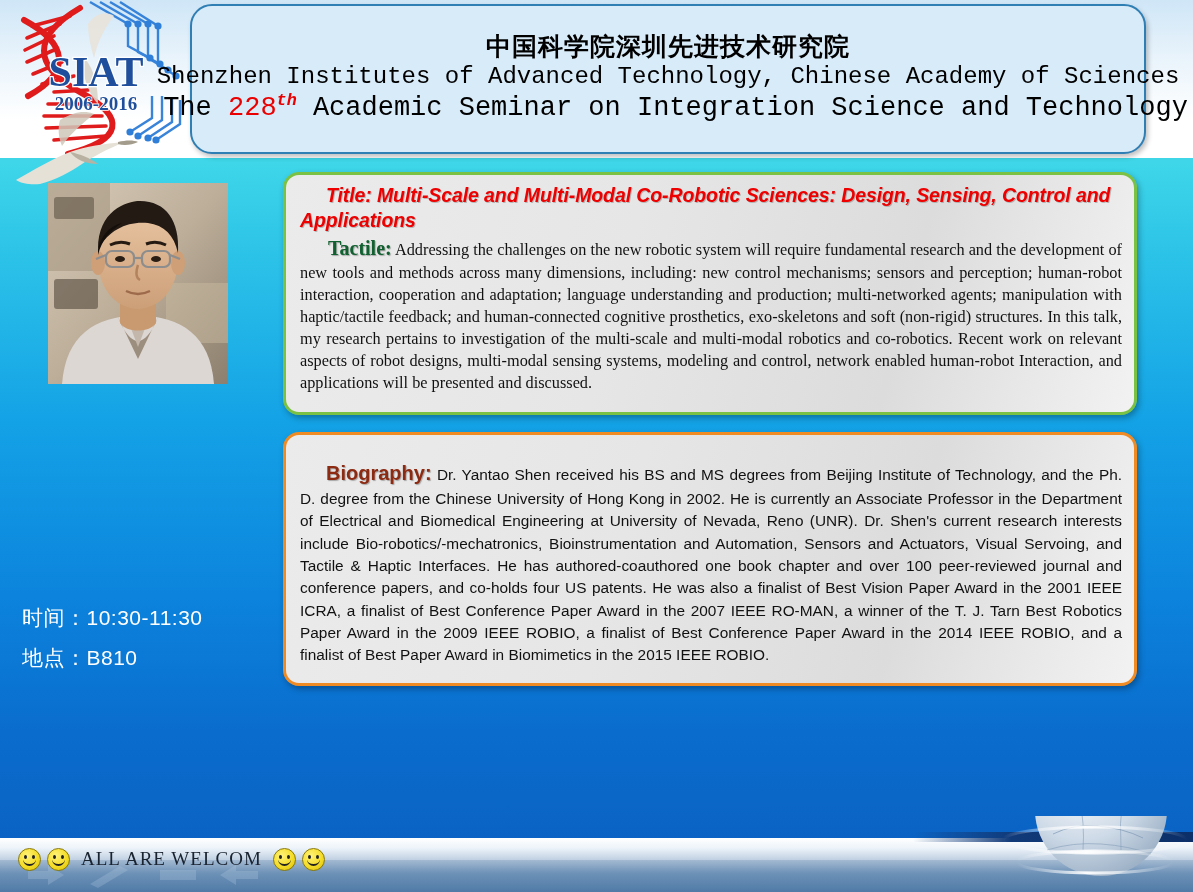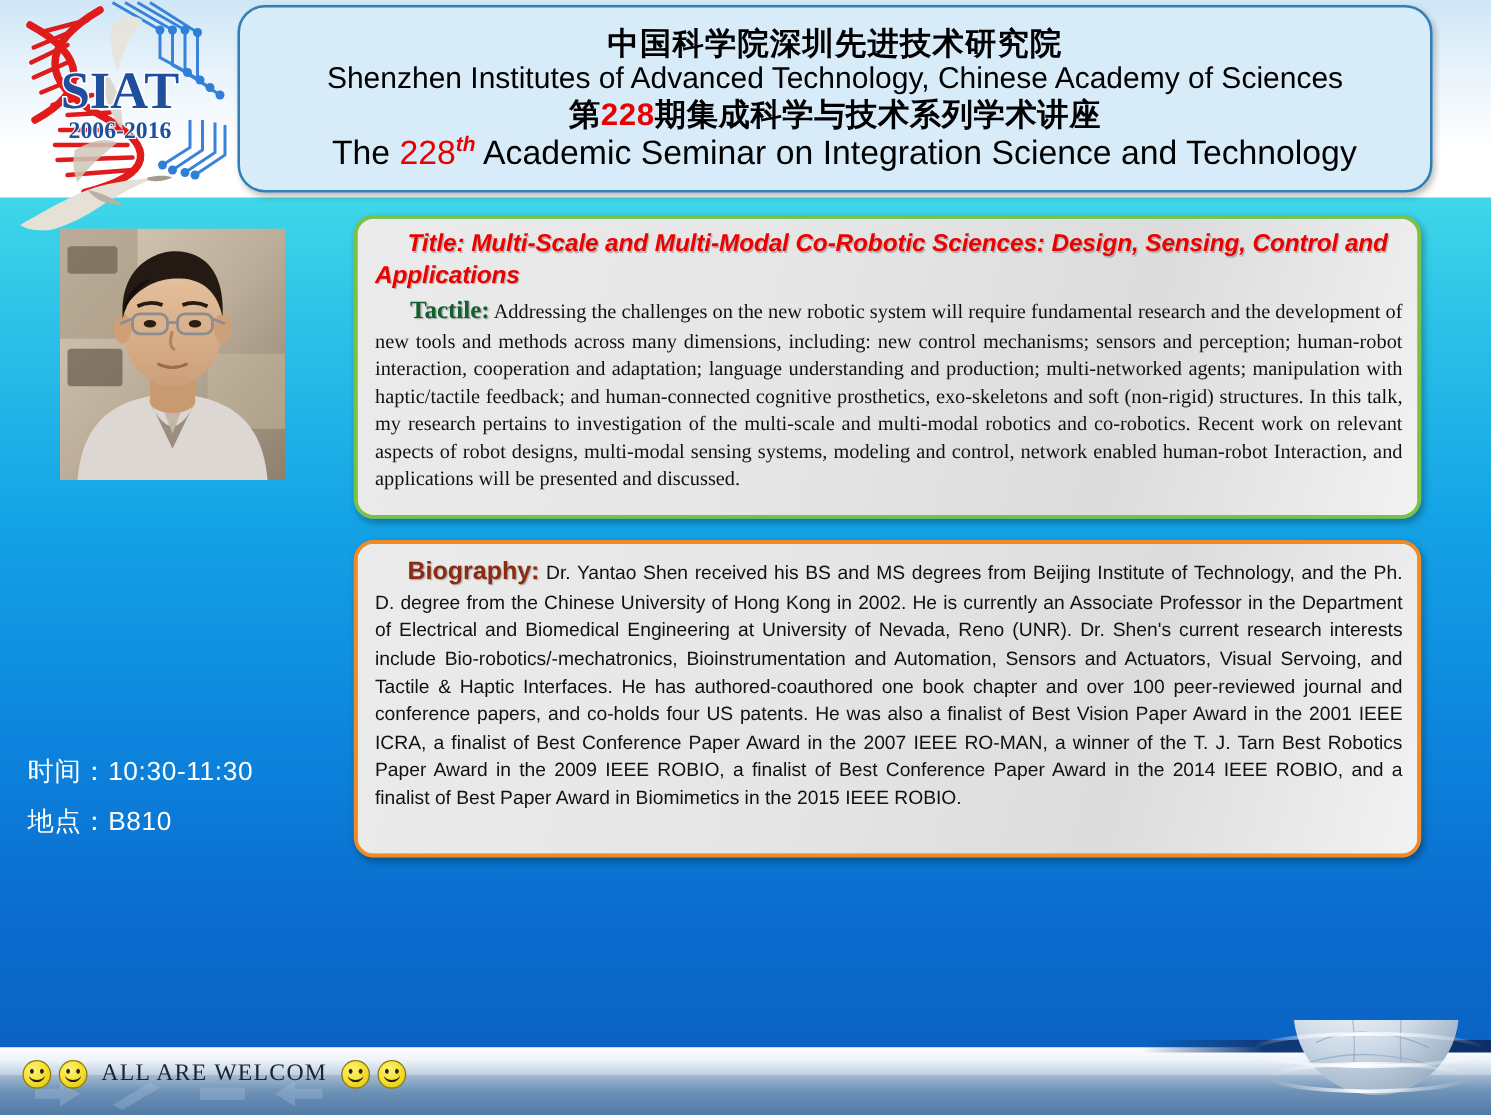--- a/index.html
+++ b/index.html
@@ -46,20 +46,21 @@
 
   
   .header-box{
     position:absolute;left:190px;top:4px;width:952px;height:146px;
     background:#d8ebf8;
     border:2px solid #2f7fb5;
     border-radius:22px;
     box-shadow:2px 3px 5px rgba(0,0,0,.25);
     display:flex;flex-direction:column;align-items:center;justify-content:center;
     gap:1px;
+    font-family:Liberation Mono, monospace;
   }
   .hl{color:#000;line-height:1.12;text-align:center;white-space:nowrap;}
   .hl.cn1{font-size:25px;font-weight:600;letter-spacing:1px;}
   .hl.en1{font-size:24px;font-weight:400;}
   .hl.cn2{font-size:25px;font-weight:600;letter-spacing:.5px;}
   .hl.en2{font-size:27px;font-weight:400;margin-left:15px;}
   .num-red{color:#ea0000;}
   .sup{font-size:.62em;vertical-align:super;font-style:italic;font-weight:bold;}
 
   
@@ -121,21 +122,21 @@
     margin-top:1px;
   }
   .lbl-bio{
     color:#8c2a12;font-weight:bold;font-size:20px;
     text-shadow:1px 1px 1px rgba(110,110,110,.55);
   }
   .bio-body{
     font-family:"Liberation Sans", sans-serif;
     font-size:15.4px;line-height:1.45;color:#111;
     text-align:justify;text-justify:inter-word;
-    text-indent:26px;margin-top:0;
+    text-indent:26px;margin-top:16px;
   }
   .org-title{font-size:22px;font-weight:bold;color:#000;line-height:1.2;}
   .org-line{font-size:17px;color:#000;line-height:1.32;letter-spacing:-.1px;}
 
   
   .welcome{
     position:absolute;left:18px;top:848px;height:28px;
     display:flex;align-items:flex-start;gap:6px;
     font-family:"Liberation Serif", serif;
     font-size:19px;letter-spacing:1px;color:#1a2330;
@@ -263,23 +264,20 @@
     <svg width="130" height="50" viewBox="0 0 130 50">
       <path d="M6 44 C24 34 40 24 60 16 C76 10 94 8 114 6 C96 14 84 20 72 28 C60 36 46 44 30 48 C22 49 12 48 6 44 Z" fill="#e6e1d6"></path>
       <path d="M60 16 C70 18 80 22 88 28 C76 28 66 24 60 16 Z" fill="#b9b2a3"></path>
       <path d="M108 6 C116 4 124 4 128 6 C122 9 114 10 108 8 Z" fill="#a39b8b"></path>
     </svg>
   </div>
 
   <div class="header-box">
     <div class="hl cn1">中国科学院深圳先进技术研究院</div>
     <div class="hl en1">Shenzhen Institutes of Advanced Technology, Chinese Academy of Sciences</div>
-    <div class="hl cn2">
-      <span>第</span><span class="num-red">228</span><span>期集成科学与技术系列学术讲座</span>
-    </div>
     <div class="hl en2">
       <span>The </span><span class="num-red">228</span><span class="num-red sup">th</span><span> Academic Seminar on Integration Science and Technology</span>
     </div>
   </div>
 
   <div class="photo">
     <svg width="180" height="201" viewBox="0 0 180 201">
       <defs>
         <linearGradient id="bgph" x1="0" y1="0" x2="1" y2="1">
           <stop offset="0%" stop-color="#d8cbb8"></stop>

